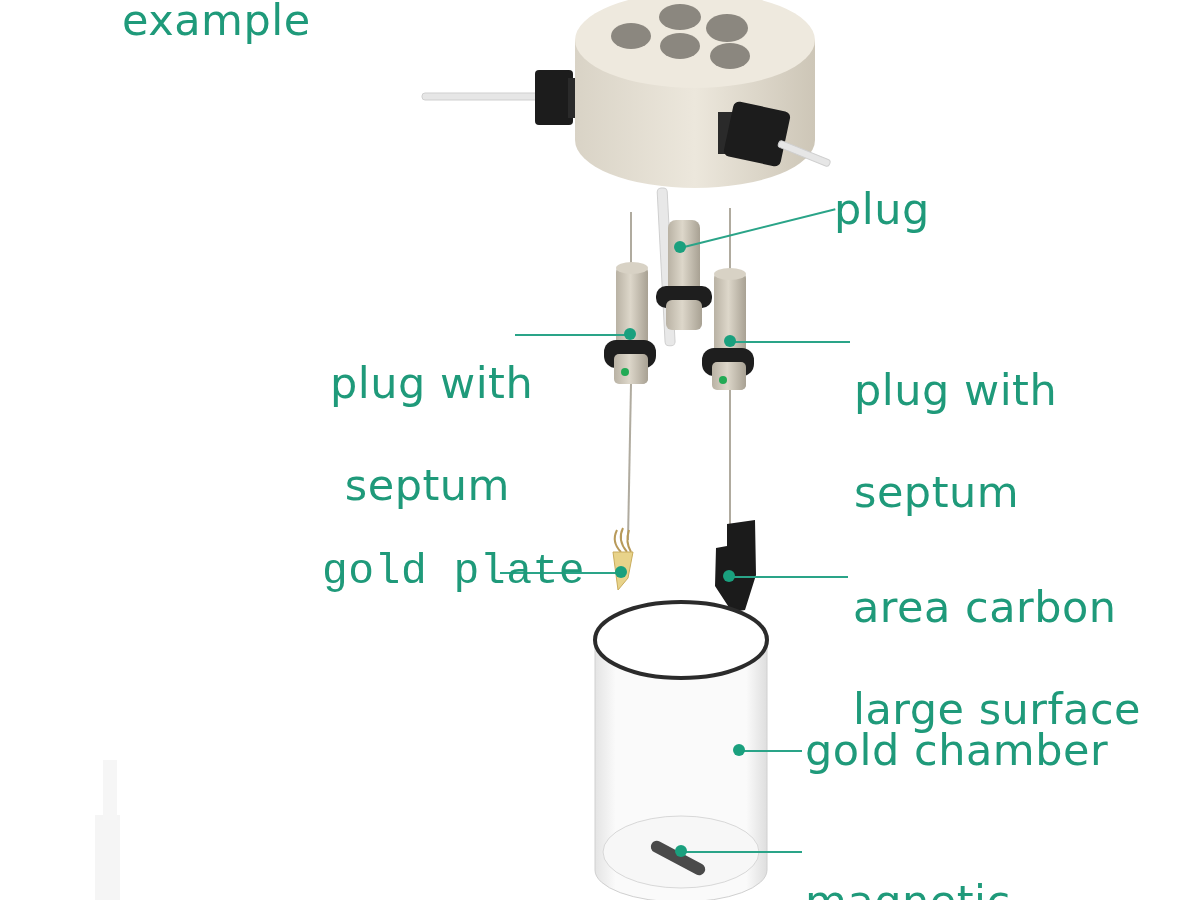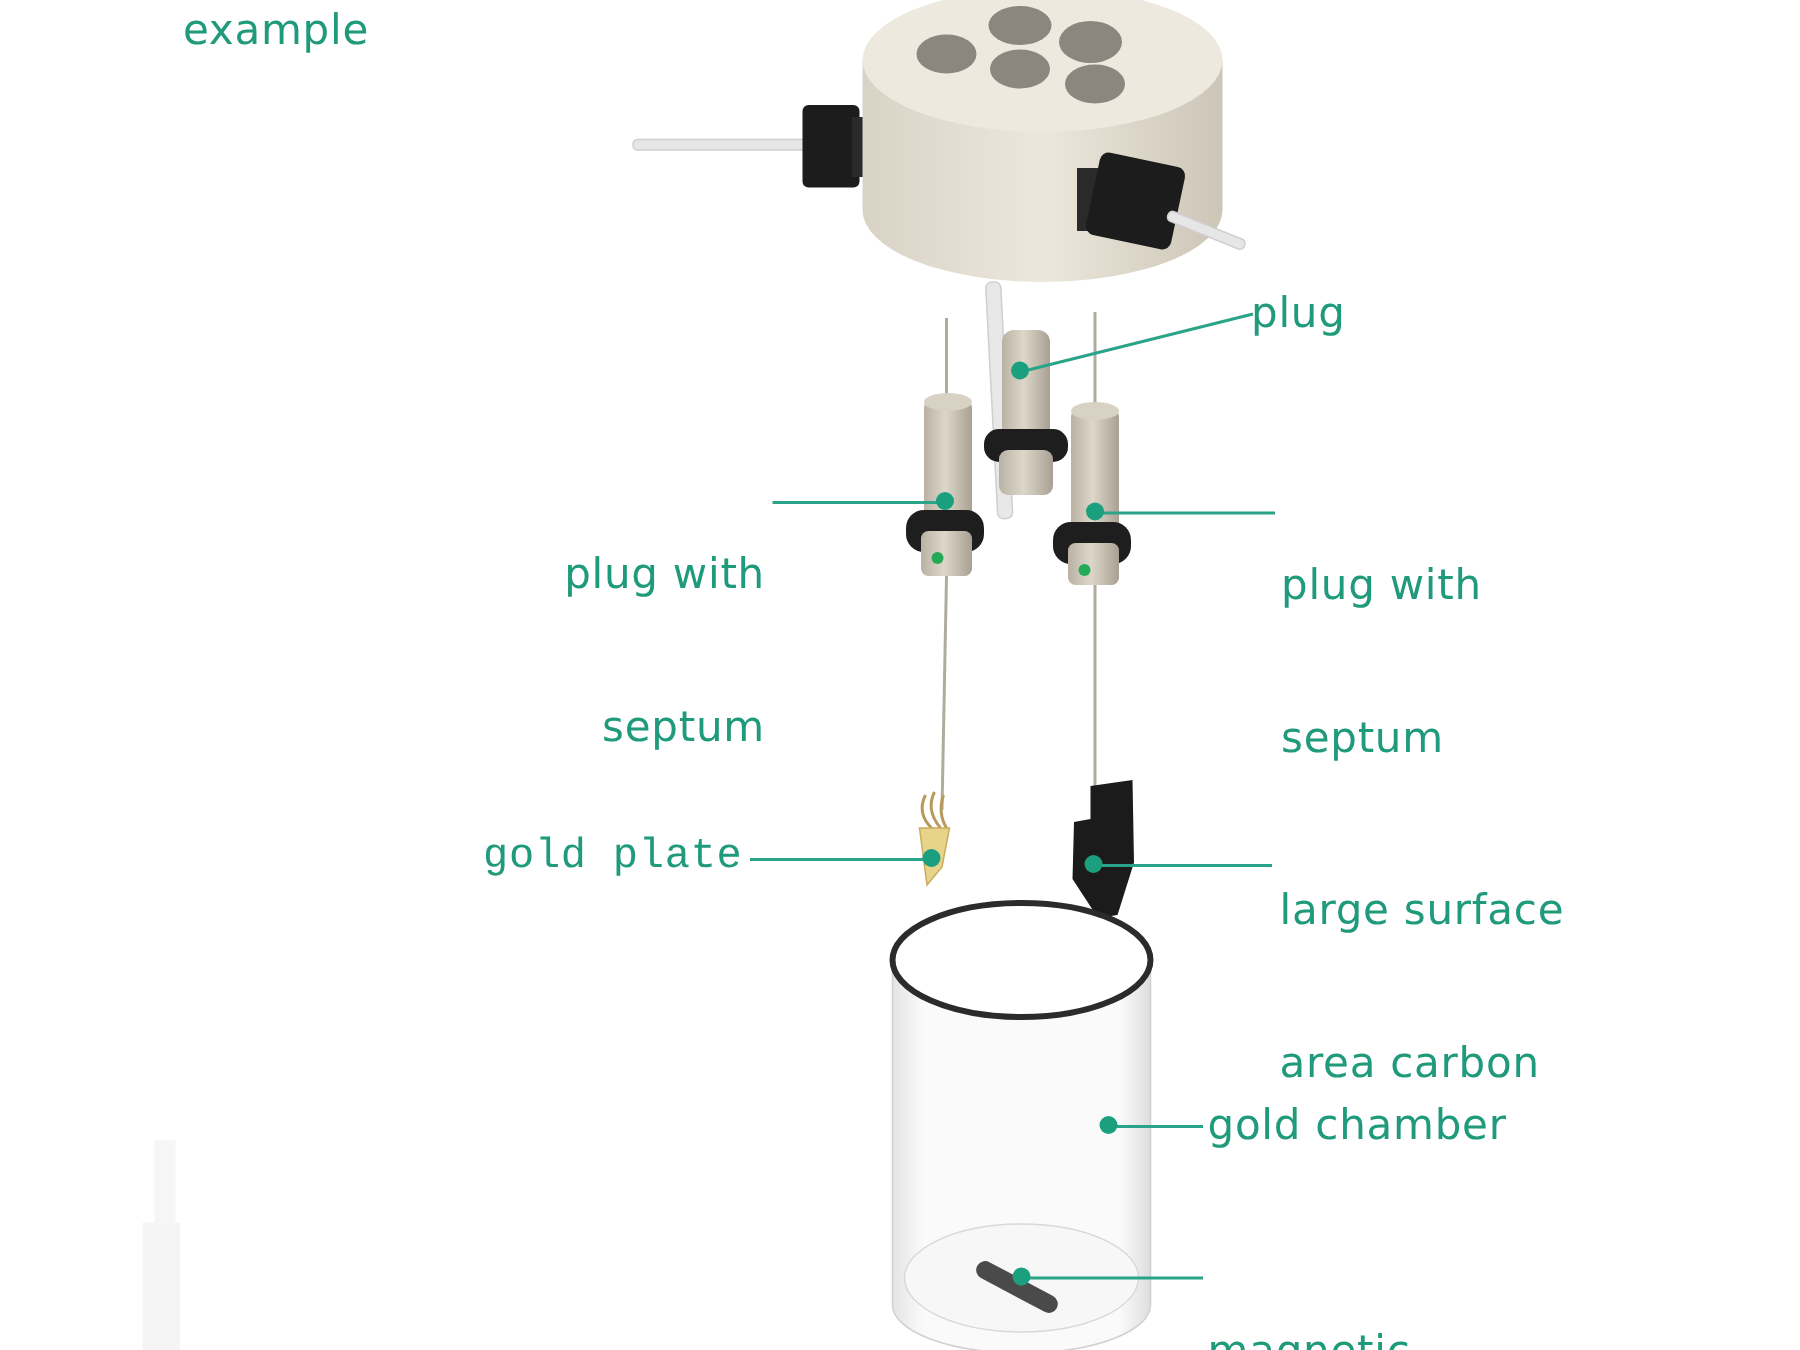--- a/index.html
+++ b/index.html
@@ -1,18 +1,18 @@
 <!DOCTYPE html>
 <html><head>
   <meta charset="utf-8">
   <style>
     html, body { margin: 0; padding: 0; background: #ffffff; }
     body { width: 1200px; height: 900px; position: relative; overflow: hidden;
            font-family: "DejaVu Sans", sans-serif; }
-    .lbl { position: absolute; color: #1f9a7a; font-size: 28px; line-height: 34px;
+    .lbl { position: absolute; color: #1f9a7a; font-size: 43px; line-height: 34px;
            letter-spacing: 0.5px; white-space: pre; }
     .right { text-align: right; }
     .lead { position: absolute; height: 1.5px; background: #2aa488; transform-origin: 0 50%; }
     .dot { position: absolute; width: 12px; height: 12px; border-radius: 50%; background: #1aa07e; }
     svg { position: absolute; left: 0; top: 0; }
   </style>
 </head>
 <body>
 
 <svg width="1200" height="900" viewBox="0 0 1200 900">
@@ -130,22 +130,22 @@
 </div>
 
 <div class="lbl" style="left:854px;top:305px;">
   <div>plug with</div>
   <div>septum</div>
 </div>
 
 <div class="lbl" style="left:322px;top:555px;font-family:Liberation Mono, monospace;">gold plate</div>
 
 <div class="lbl" style="left:853px;top:522px;">
+  <div>area carbon</div>
   <div>large surface</div>
-  <div>area carbon</div>
 </div>
 
 <div class="lbl" style="left:805px;top:733px;">gold chamber</div>
 
 <div class="lbl" style="left:805px;top:816px;">
   <div>magnetic</div>
   
 </div>
 
 </body></html>

